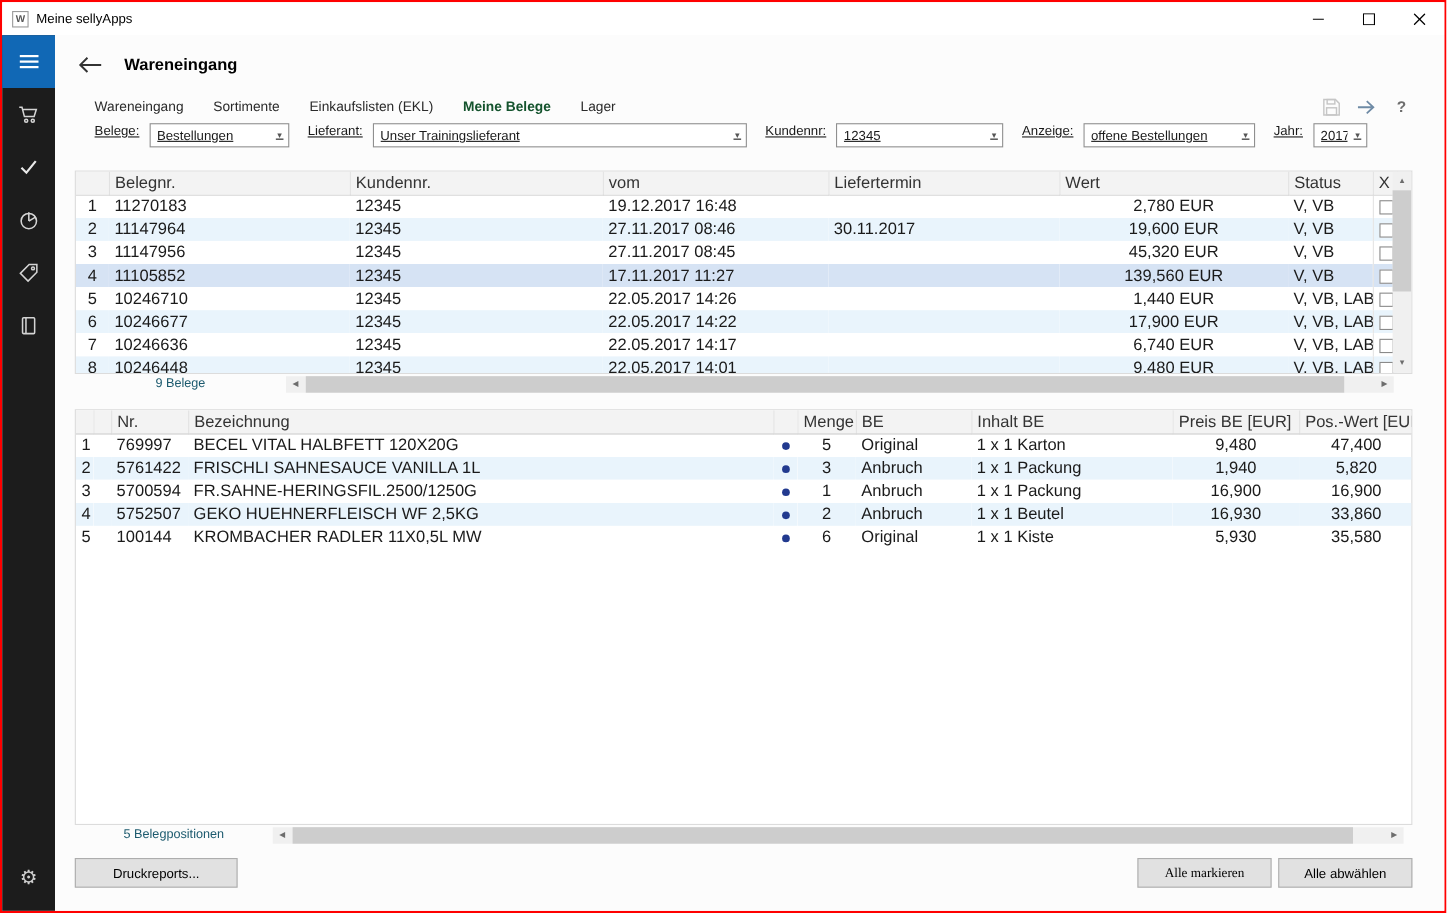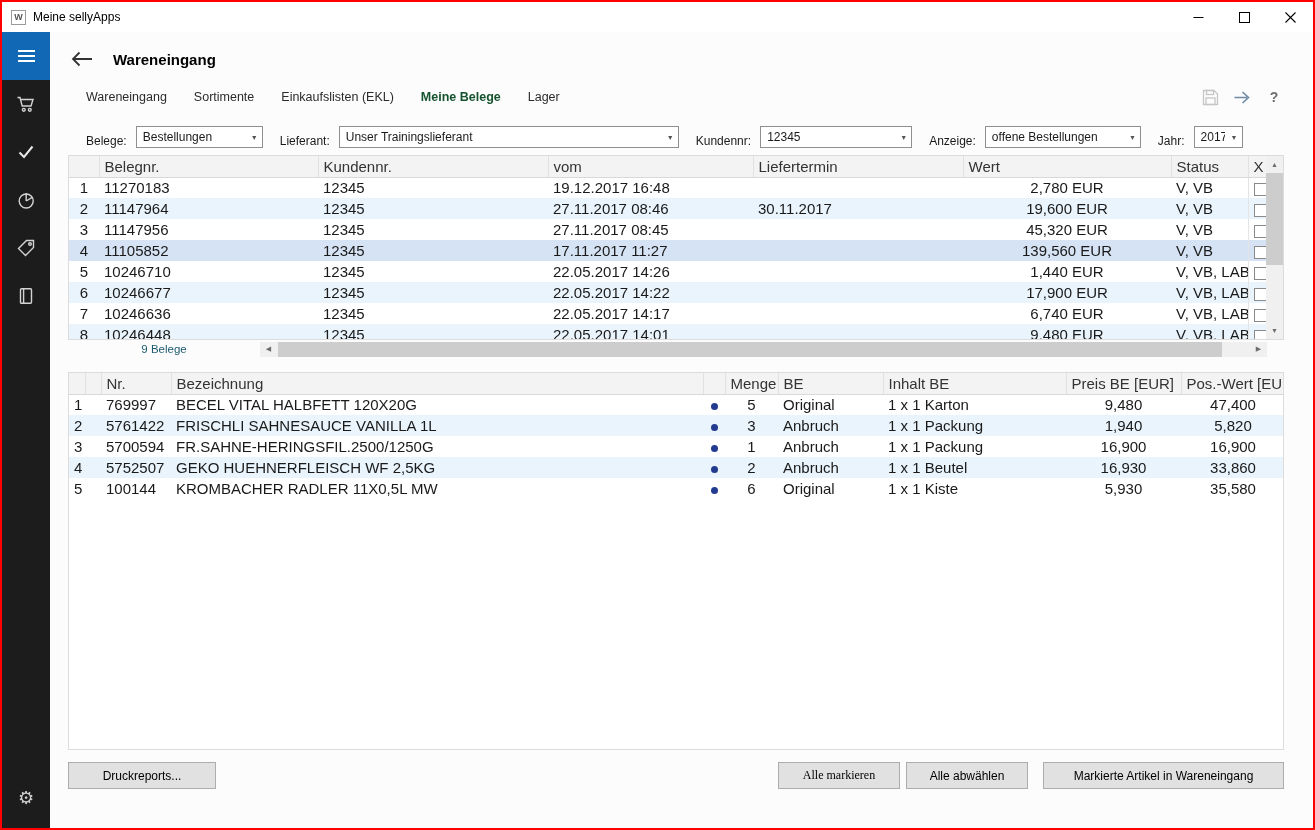--- a/index.html
+++ b/index.html
@@ -37,21 +37,21 @@
 
   
   .tabbar { height: 30px; display: flex; align-items: center; padding-left: 18px; }
   .tab { font-size: 12.5px; color: #2b2b2b; margin-right: 27px; cursor: pointer; white-space: nowrap; }
   .tab.active { font-weight: bold; color: #14532d; }
   .tab-icons { margin-left: auto; display: flex; align-items: center; gap: 12px; }
   .tab-icon { width: 20px; height: 20px; display: flex; align-items: center; justify-content: center; cursor: pointer; }
   .help-glyph { font-size: 14px; font-weight: bold; color: #6d6d6d; }
 
   
-  .filterbar { height: 36px; display: flex; align-items: flex-end; padding-left: 18px; margin-bottom: 7px; }
+  .filterbar { height: 36px; display: flex; align-items: flex-start; padding-left: 18px; margin-bottom: 7px; text-decoration: underline; }
   .f-label { font-size: 12px; color: #1a1a1a; margin-right: 9px; white-space: nowrap; }
   .combo { height: 22px; background: #fff; border: 1px solid #8f8f8f; display: flex; align-items: center; font-size: 12px; padding: 0 4px 0 6px; cursor: pointer; margin-right: 17px; }
   .combo .combo-val { flex: 1; overflow: hidden; white-space: nowrap; }
   .combo .chev { color: #555; font-size: 7px; margin-left: 6px; }
   .combo-belege { width: 127px; }
   .combo-lieferant { width: 340px; }
   .combo-kundennr { width: 152px; }
   .combo-anzeige { width: 156px; }
   .combo-jahr { width: 49px; margin-right: 0; }
 
@@ -446,23 +446,32 @@
               <td class="t-r">6</td>
               <td>Original</td>
               <td>1 x 1 Kiste</td>
               <td class="t-r">5,930</td>
               <td class="t-r">35,580</td>
             </tr>
           </tbody>
         </table>
       </div>
 
+      <div class="tbl-footer">
+        <span class="footer-label fl-positions">5 Belegpositionen</span>
+        <div class="hscroll hs-positions">
+          <div class="hs-arrow">◀</div>
+          <div class="hs-track">
+              <div class="hs-thumb"></div>
+            </div>
+          <div class="hs-arrow">▶</div>
+        </div>
+      </div>
 
       <div class="actions">
         <button class="btn btn-druck">Druckreports...</button>
         <button class="btn btn-markieren">Alle markieren</button>
         <button class="btn btn-abwaehlen">Alle abwählen</button>
-        <button class="btn btn-waren">Markierte Artikel in Wareneingang</button>
       </div>
 
     </div>
   </div>
 </div>
 
 </body></html>

